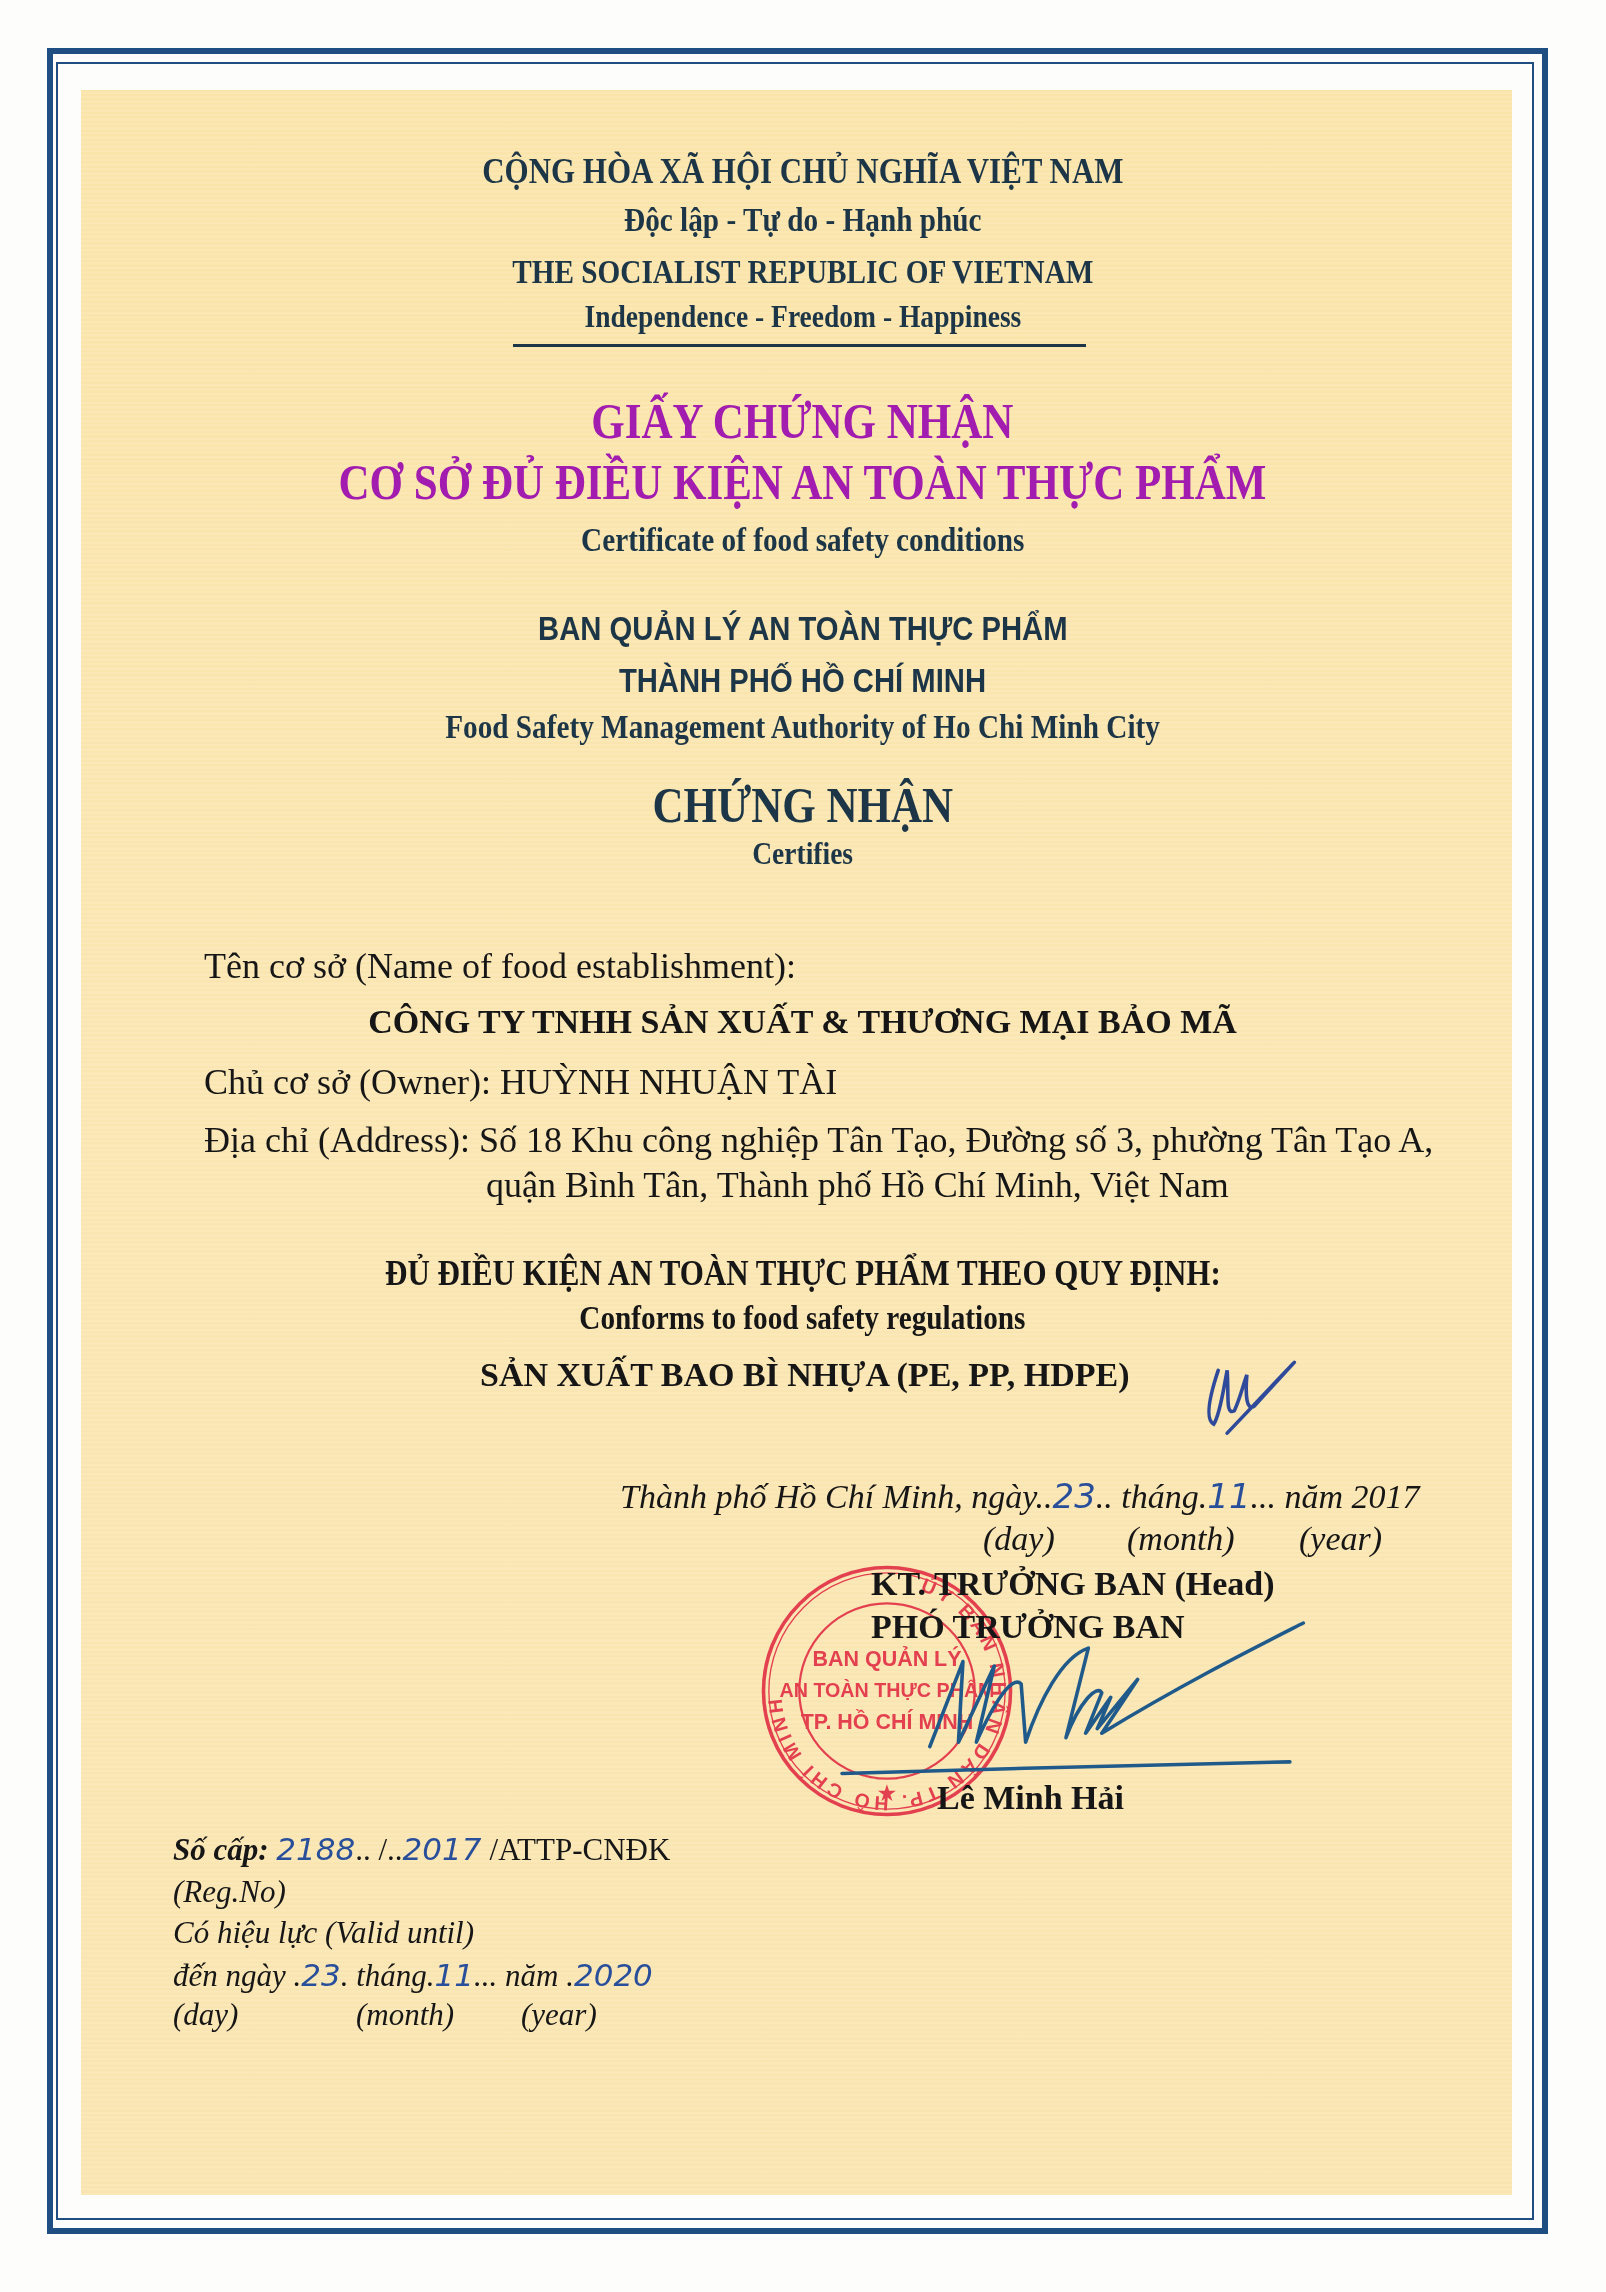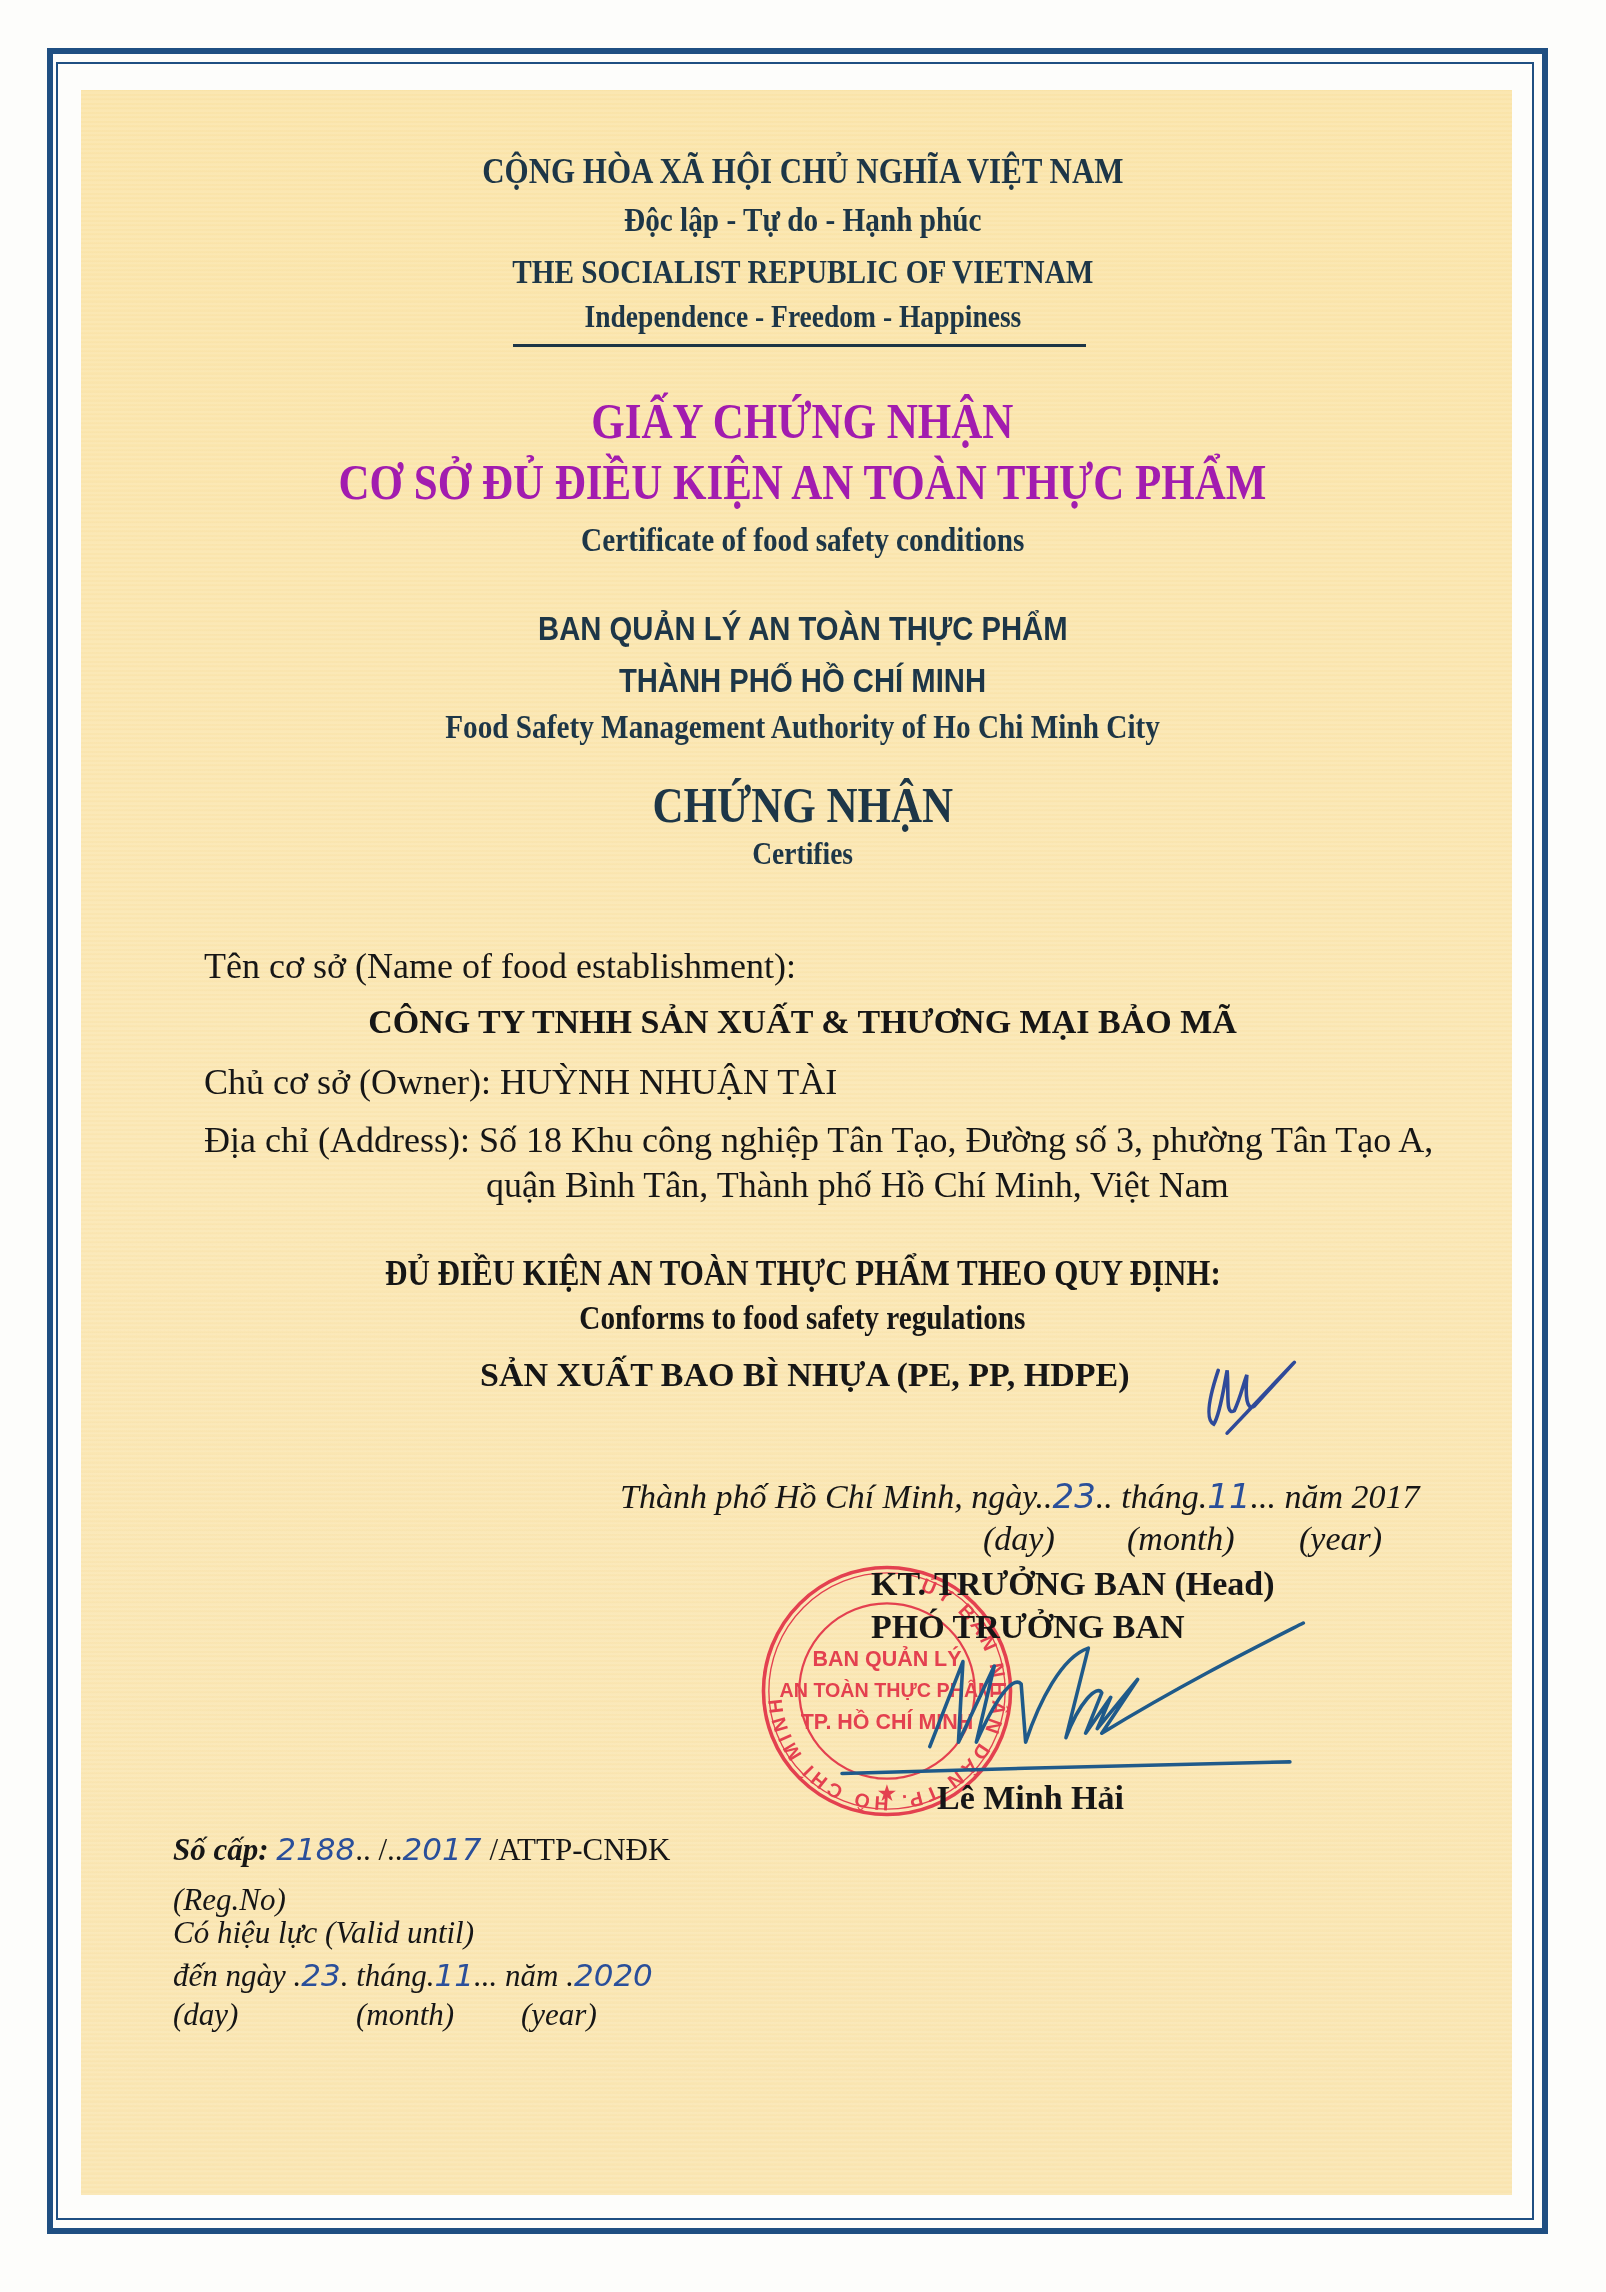--- a/index.html
+++ b/index.html
@@ -114,21 +114,21 @@
 <svg class="sig" viewBox="0 0 1794 2560">
   <path d="M1038 1950 L1075 1855 L1070 1945 L1110 1860 L1090 1945 C1110 1900 1130 1870 1140 1880 L1145 1945 C1160 1900 1185 1850 1215 1840 L1190 1940 C1205 1900 1225 1880 1230 1890 L1212 1935 L1240 1895 L1225 1930 L1270 1875 L1230 1935 C1320 1880 1400 1840 1455 1812" stroke="#1f5a8a" stroke-width="4" fill="none" stroke-linecap="round" stroke-linejoin="round"></path>
   <path d="M940 1980 C1100 1975 1300 1970 1440 1967" stroke="#1f5a8a" stroke-width="4" fill="none" stroke-linecap="round"></path>
 </svg>
 <div class="left black bold" style="left:937px;top:1779px;font-size:34px;">Lê Minh Hải</div>
 
 <div class="left black italic" style="left:173px;top:1831px;font-size:31px;">
   <span class="bold">Số cấp:</span>
   <span class="ink">2188</span><span style="font-style:normal;">.. /..</span><span class="ink">2017</span><span style="font-style:normal;margin-left:8px;">/ATTP-CNĐK</span>
 </div>
-<div class="left black italic" style="left:173px;top:1874px;font-size:31px;margin-top:8px;">(Reg.No)</div>
+<div class="left black italic" style="left:173px;top:1874px;font-size:31px;">(Reg.No)</div>
 <div class="left black italic" style="left:173px;top:1915px;font-size:31px;">Có hiệu lực (Valid until)</div>
 <div class="left black italic" style="left:173px;top:1957px;font-size:31px;">
   <span>đến ngày</span><span> .</span><span class="ink">23</span><span>. </span><span>tháng</span><span>.</span><span class="ink">11</span><span>... </span><span>năm</span><span> .</span><span class="ink">2020</span>
 </div>
 <div class="left black italic" style="left:173px;top:1997px;font-size:31px;">(day)</div>
 <div class="left black italic" style="left:356px;top:1997px;font-size:31px;">(month)</div>
 <div class="left black italic" style="left:521px;top:1997px;font-size:31px;">(year)</div>
 
 
 </body></html>

